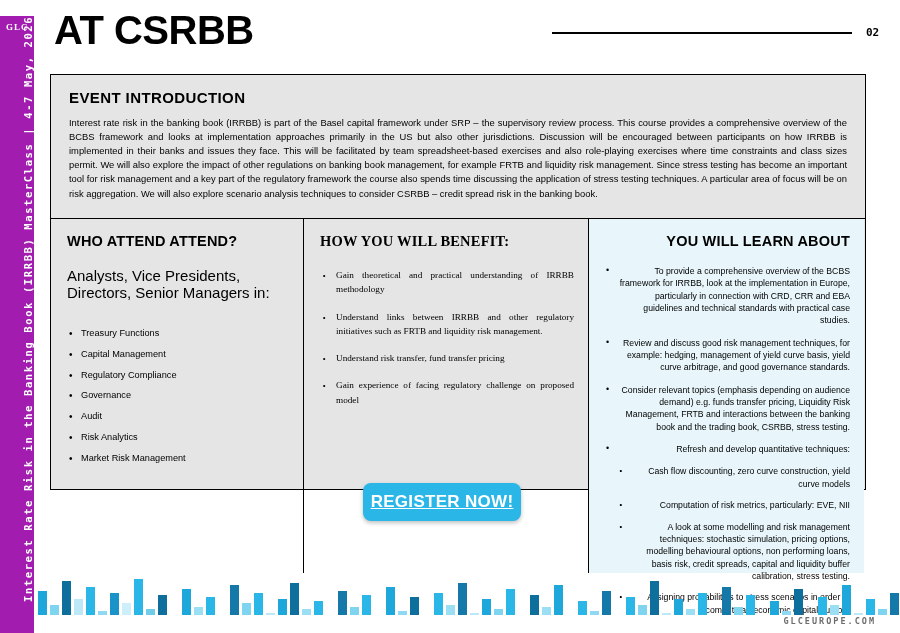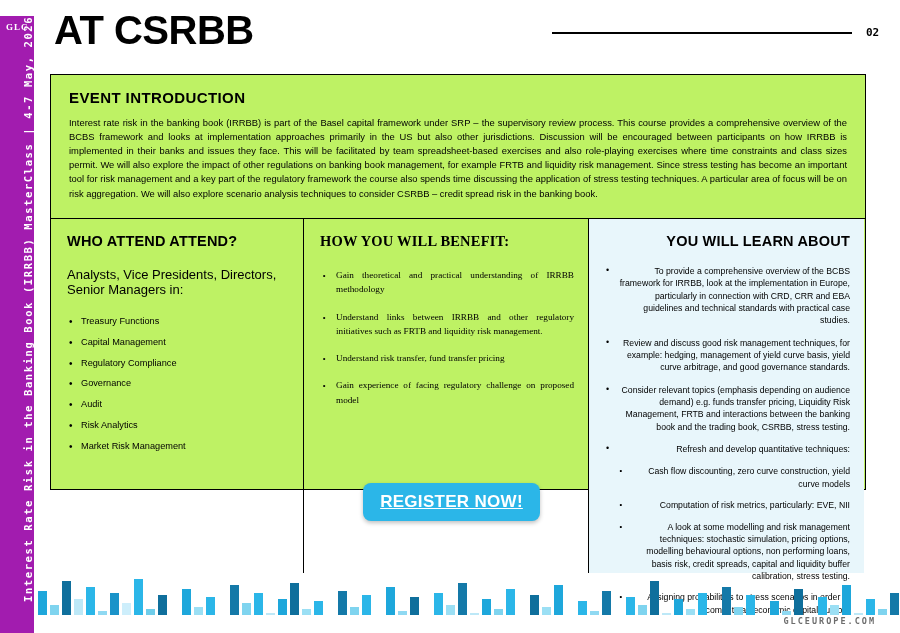--- a/index.html
+++ b/index.html
@@ -48,21 +48,21 @@
   .pagenum{
     position:absolute;left:866px;top:26px;
     font-size:11px;font-weight:bold;color:#000;
     font-family:"DejaVu Sans Mono", monospace;
   }
   
   .frame{
     position:absolute;left:50px;top:74px;width:816px;height:416px;
     border:1.5px solid #000;
     box-sizing:border-box;
-    background:#bef264;
+    background:#e5e5e5;
   }
   .intro{
     position:absolute;left:0;top:0;width:100%;height:144px;
     border-bottom:1.5px solid #000;
     box-sizing:border-box;
     padding:14px 18px 0 18px;
   }
   .intro h2{
     margin:0 0 10px 0;font-size:15px;letter-spacing:0.4px;font-weight:bold;color:#000;
   }
@@ -77,21 +77,21 @@
     padding:14px 14px 0 16px;
     position:relative;
   }
   .col1{width:253px;border-right:1.5px solid #000;}
   .col2{width:285px;border-right:1.5px solid #000;font-family:Liberation Serif, serif;}
   .col3{width:275px;background:#e8f6fb;text-align:right;}
   .col h3{
     margin:0 0 18px 0;font-size:14.5px;font-weight:bold;letter-spacing:0.2px;color:#000;
   }
   .col3 h3{margin-bottom:16px;}
-  .lead{font-size:13px;margin:0 0 18px 0;color:#000;}
+  .lead{font-size:15px;margin:0 0 26px 0;color:#000;}
   ul.bullets{margin:0;padding:0;list-style:none;}
   ul.bullets li{
     font-size:9.2px;line-height:1.5;margin-bottom:7px;position:relative;padding-left:14px;color:#000;
   }
   ul.bullets li:before{
     content:"•";position:absolute;left:2px;top:-1px;font-size:10px;
   }
   ul.dashes{margin:0;padding:0;list-style:none;}
   ul.dashes li{
     font-size:9.2px;line-height:1.55;margin-bottom:13px;position:relative;padding-left:16px;color:#000;text-align:justify;
@@ -108,21 +108,21 @@
   }
   ul.learn li.sub{
     padding-left:30px;margin-bottom:9px;
   }
   ul.learn li.sub:before{
     content:"·";left:14px;top:-3px;font-size:13px;font-weight:bold;
   }
   
   .register{
     position:absolute;left:363px;top:483px;
-    width:177px;height:38px;
+    width:158px;height:38px;
     background:#2bb6e8;
     border-radius:8px;
     display:flex;align-items:center;justify-content:center;
     box-shadow:0 2px 4px rgba(0,0,0,0.25);
     cursor:pointer;
     z-index:6;
   }
   .register span{
     color:#ffffff;font-size:17px;font-weight:bold;letter-spacing:0.3px;
     text-decoration:underline;

